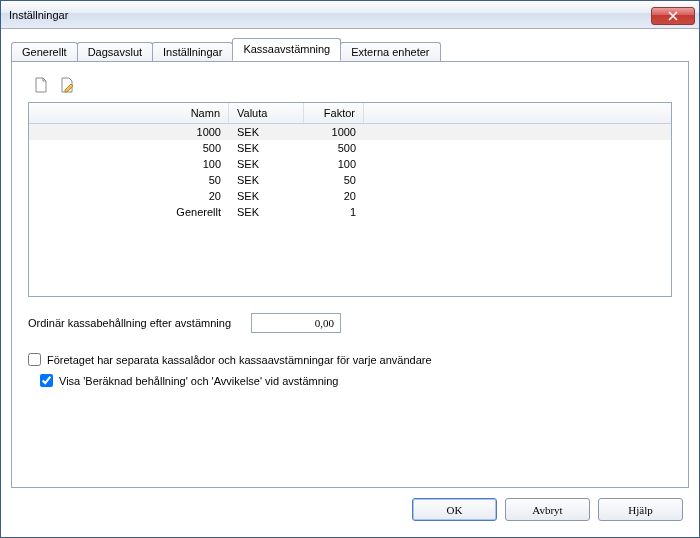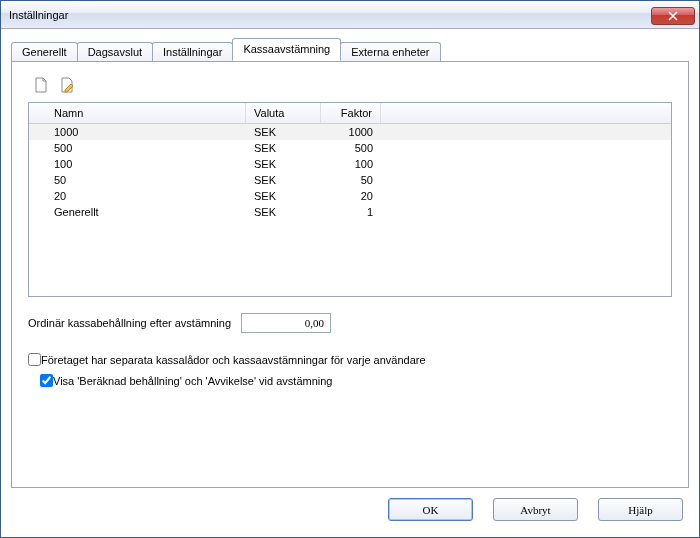--- a/index.html
+++ b/index.html
@@ -17,32 +17,32 @@
   .pane { flex:1; border:1px solid #9aa7b8; background:#fff; position:relative; padding:12px 16px 16px 16px; display:flex; flex-direction:column; }
 
   .toolbar { display:flex; gap:8px; padding:2px 0 8px 4px; }
   .tool-btn { width:18px; height:18px; display:flex; align-items:center; justify-content:center; cursor:pointer; border:1px solid transparent; }
 
   .grid { border:1px solid #9aa7b8; height:195px; background:#fff; overflow:hidden; }
   .grid-head { display:flex; background:linear-gradient(#fdfdfe,#eef1f6); border-bottom:1px solid #c8d0dc; }
   .grid-head .col { padding:4px 8px; font-size:11px; border-right:1px solid #d9dee7; }
   .grid-body .row { display:flex; }
   .grid-body .row .cell { padding:2px 8px; font-size:11px; }
-  .c1 { width:200px; text-align:left;margin-left:17px; }
+  .c1 { width:200px; text-align:right; }
   .c2 { width:75px; text-align:left; }
   .c3 { width:60px; text-align:right; }
   .grid-body .row:first-child { background:#f2f2f2; }
 
-  .field-row { display:flex; align-items:center; gap:10px; margin-top:16px; }
+  .field-row { display:flex; align-items:center; gap:20px; margin-top:16px; }
   .text-input { width:90px; height:20px; border:1px solid #99a8bb; text-align:right; padding:2px 6px; font:11px Tahoma; }
-  .checkbox-row { display:flex; align-items:center; margin-top:20px; font-size:11px; }
+  .checkbox-row { display:flex; align-items:center; gap:6px; margin-top:20px; font-size:11px; }
   .checkbox-row + .checkbox-row { margin-top:8px;padding-left:12px; }
   input[type=checkbox] { width:13px; height:13px; }
 
-  .footer { display:flex; justify-content:flex-end; gap:20px; padding:10px 6px 6px 6px; }
+  .footer { display:flex; justify-content:flex-end; gap:8px; padding:10px 6px 6px 6px; }
   .btn { width:85px; height:23px; border:1px solid #8a97aa; border-radius:3px; background:linear-gradient(#fdfdfe,#e8ecf3); font:11px Tahoma; cursor:pointer; }
   .btn.primary { border:1px solid #4f7ac0; box-shadow:0 0 0 1px #a8c6ef inset; }
 </style>
 </head>
 <body>
 
 <div class="window">
 
   <div class="titlebar">
     <span>Inställningar</span>

